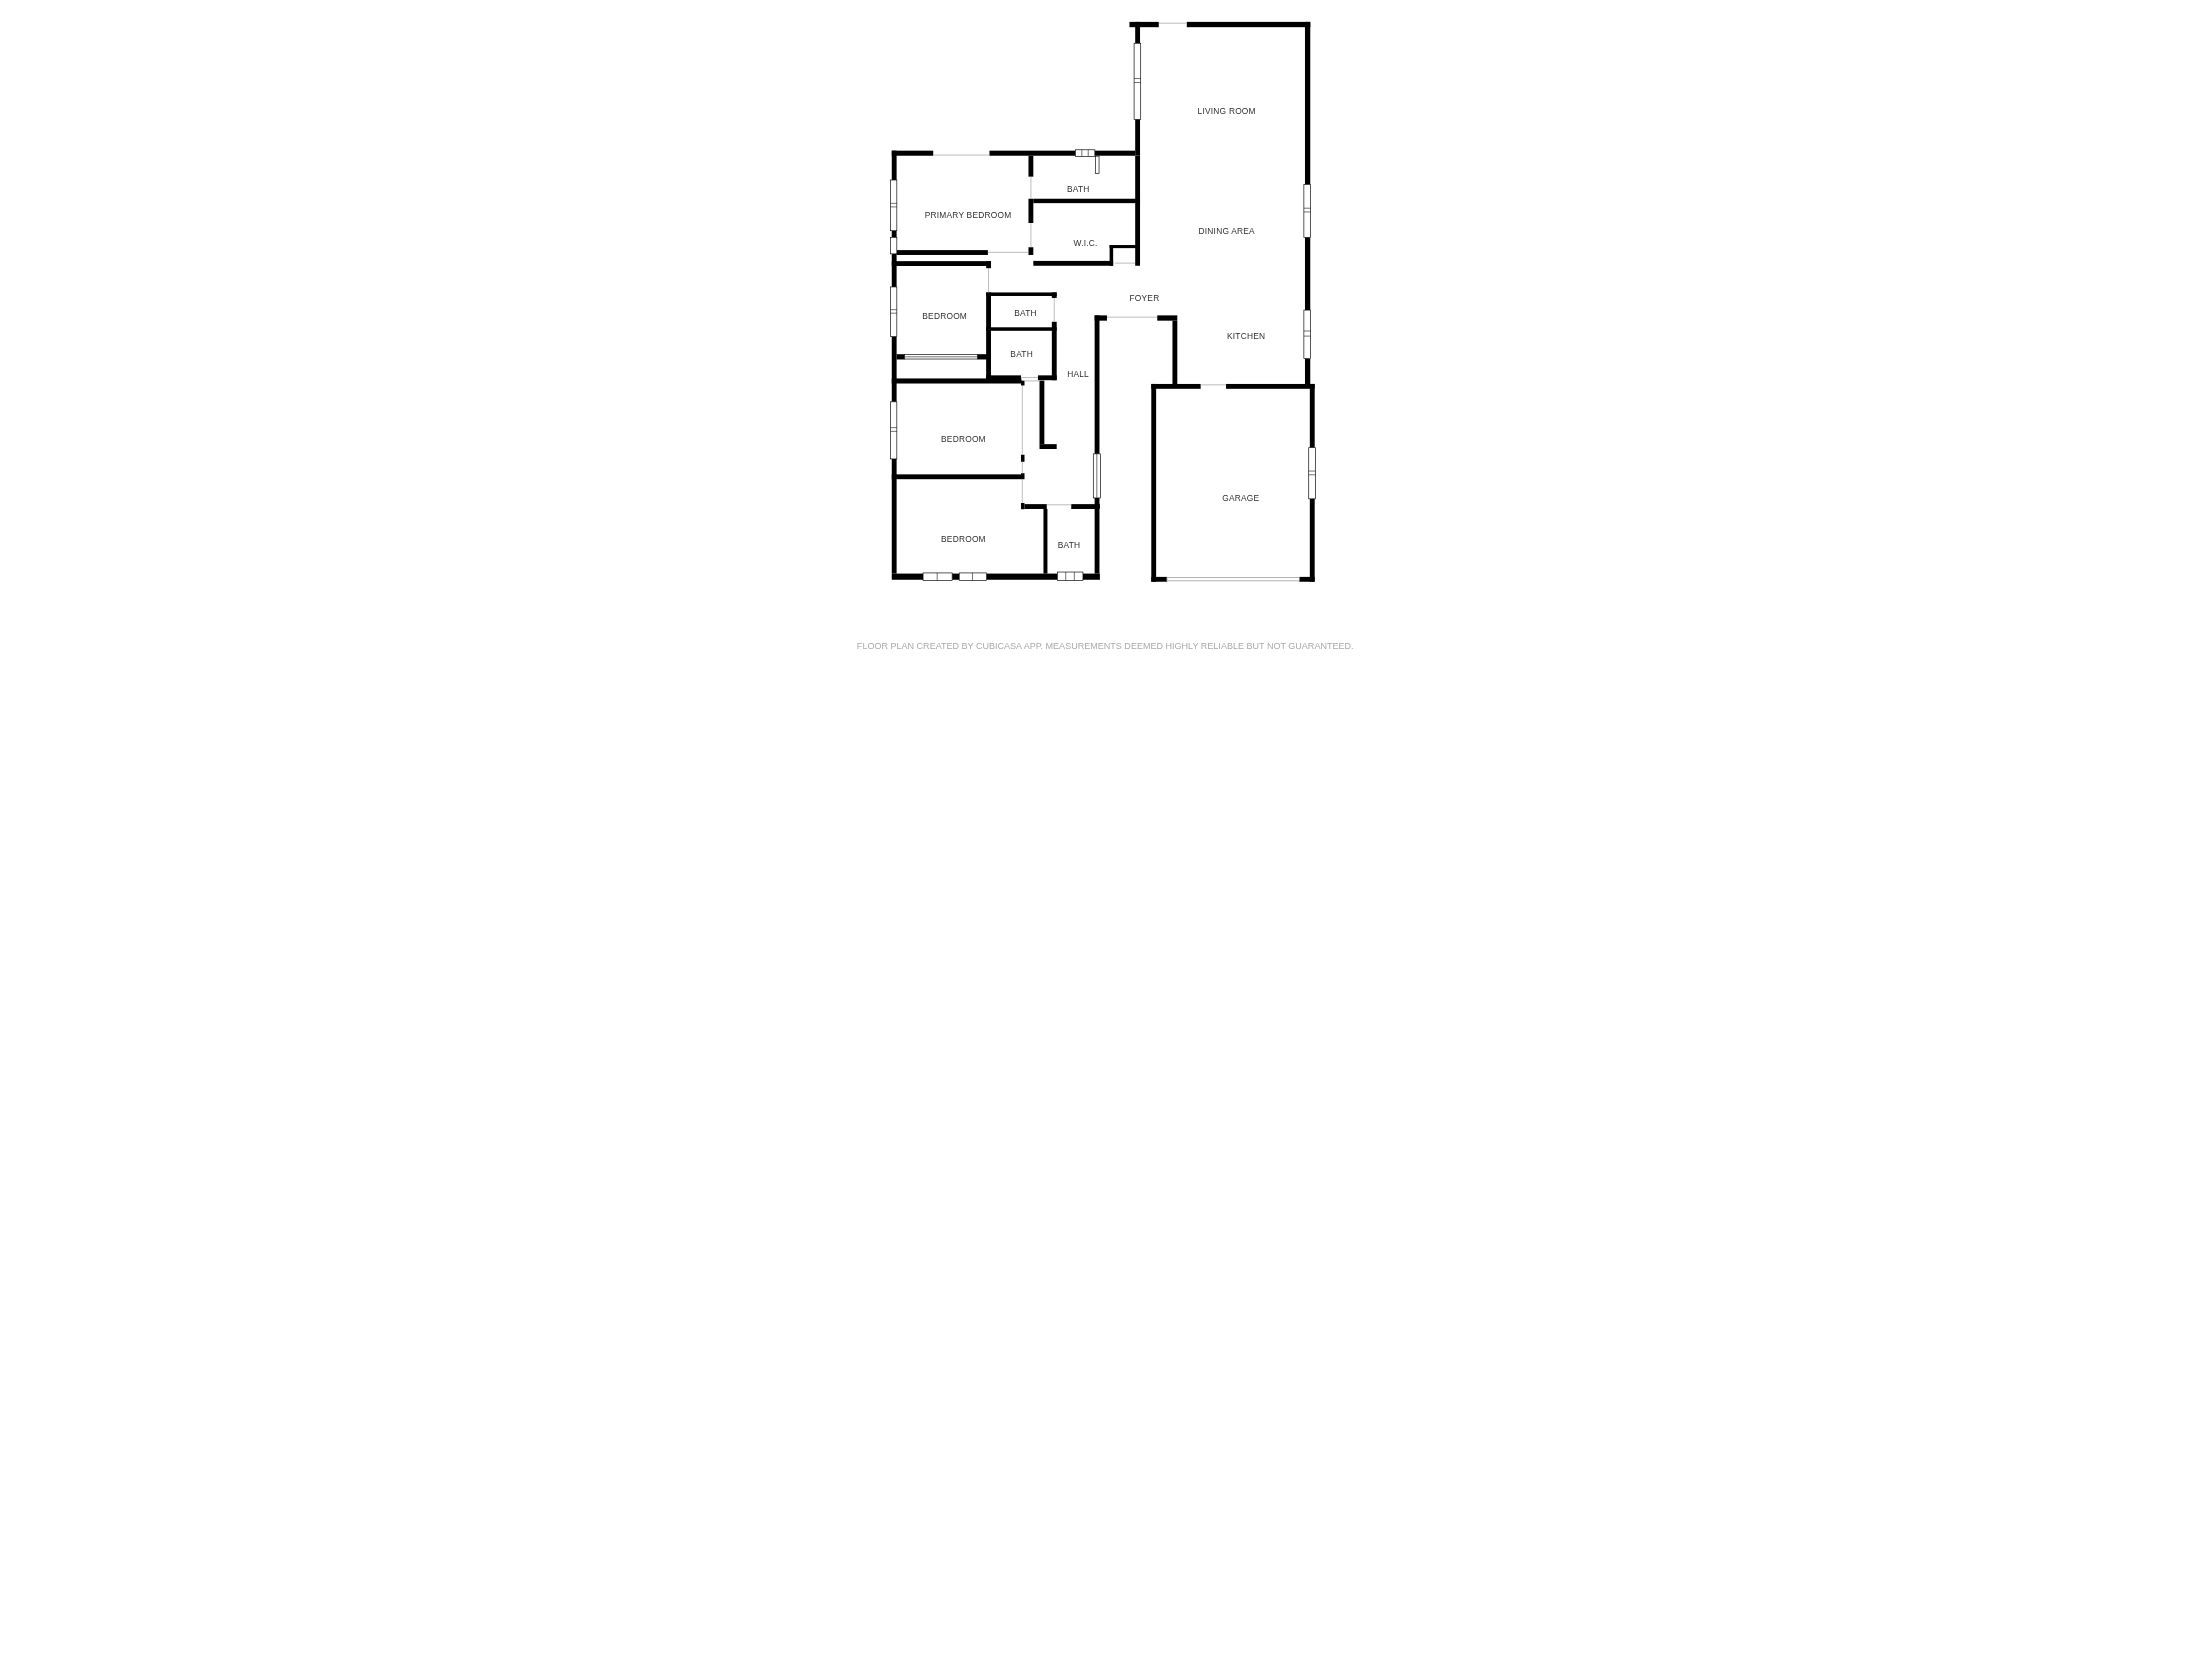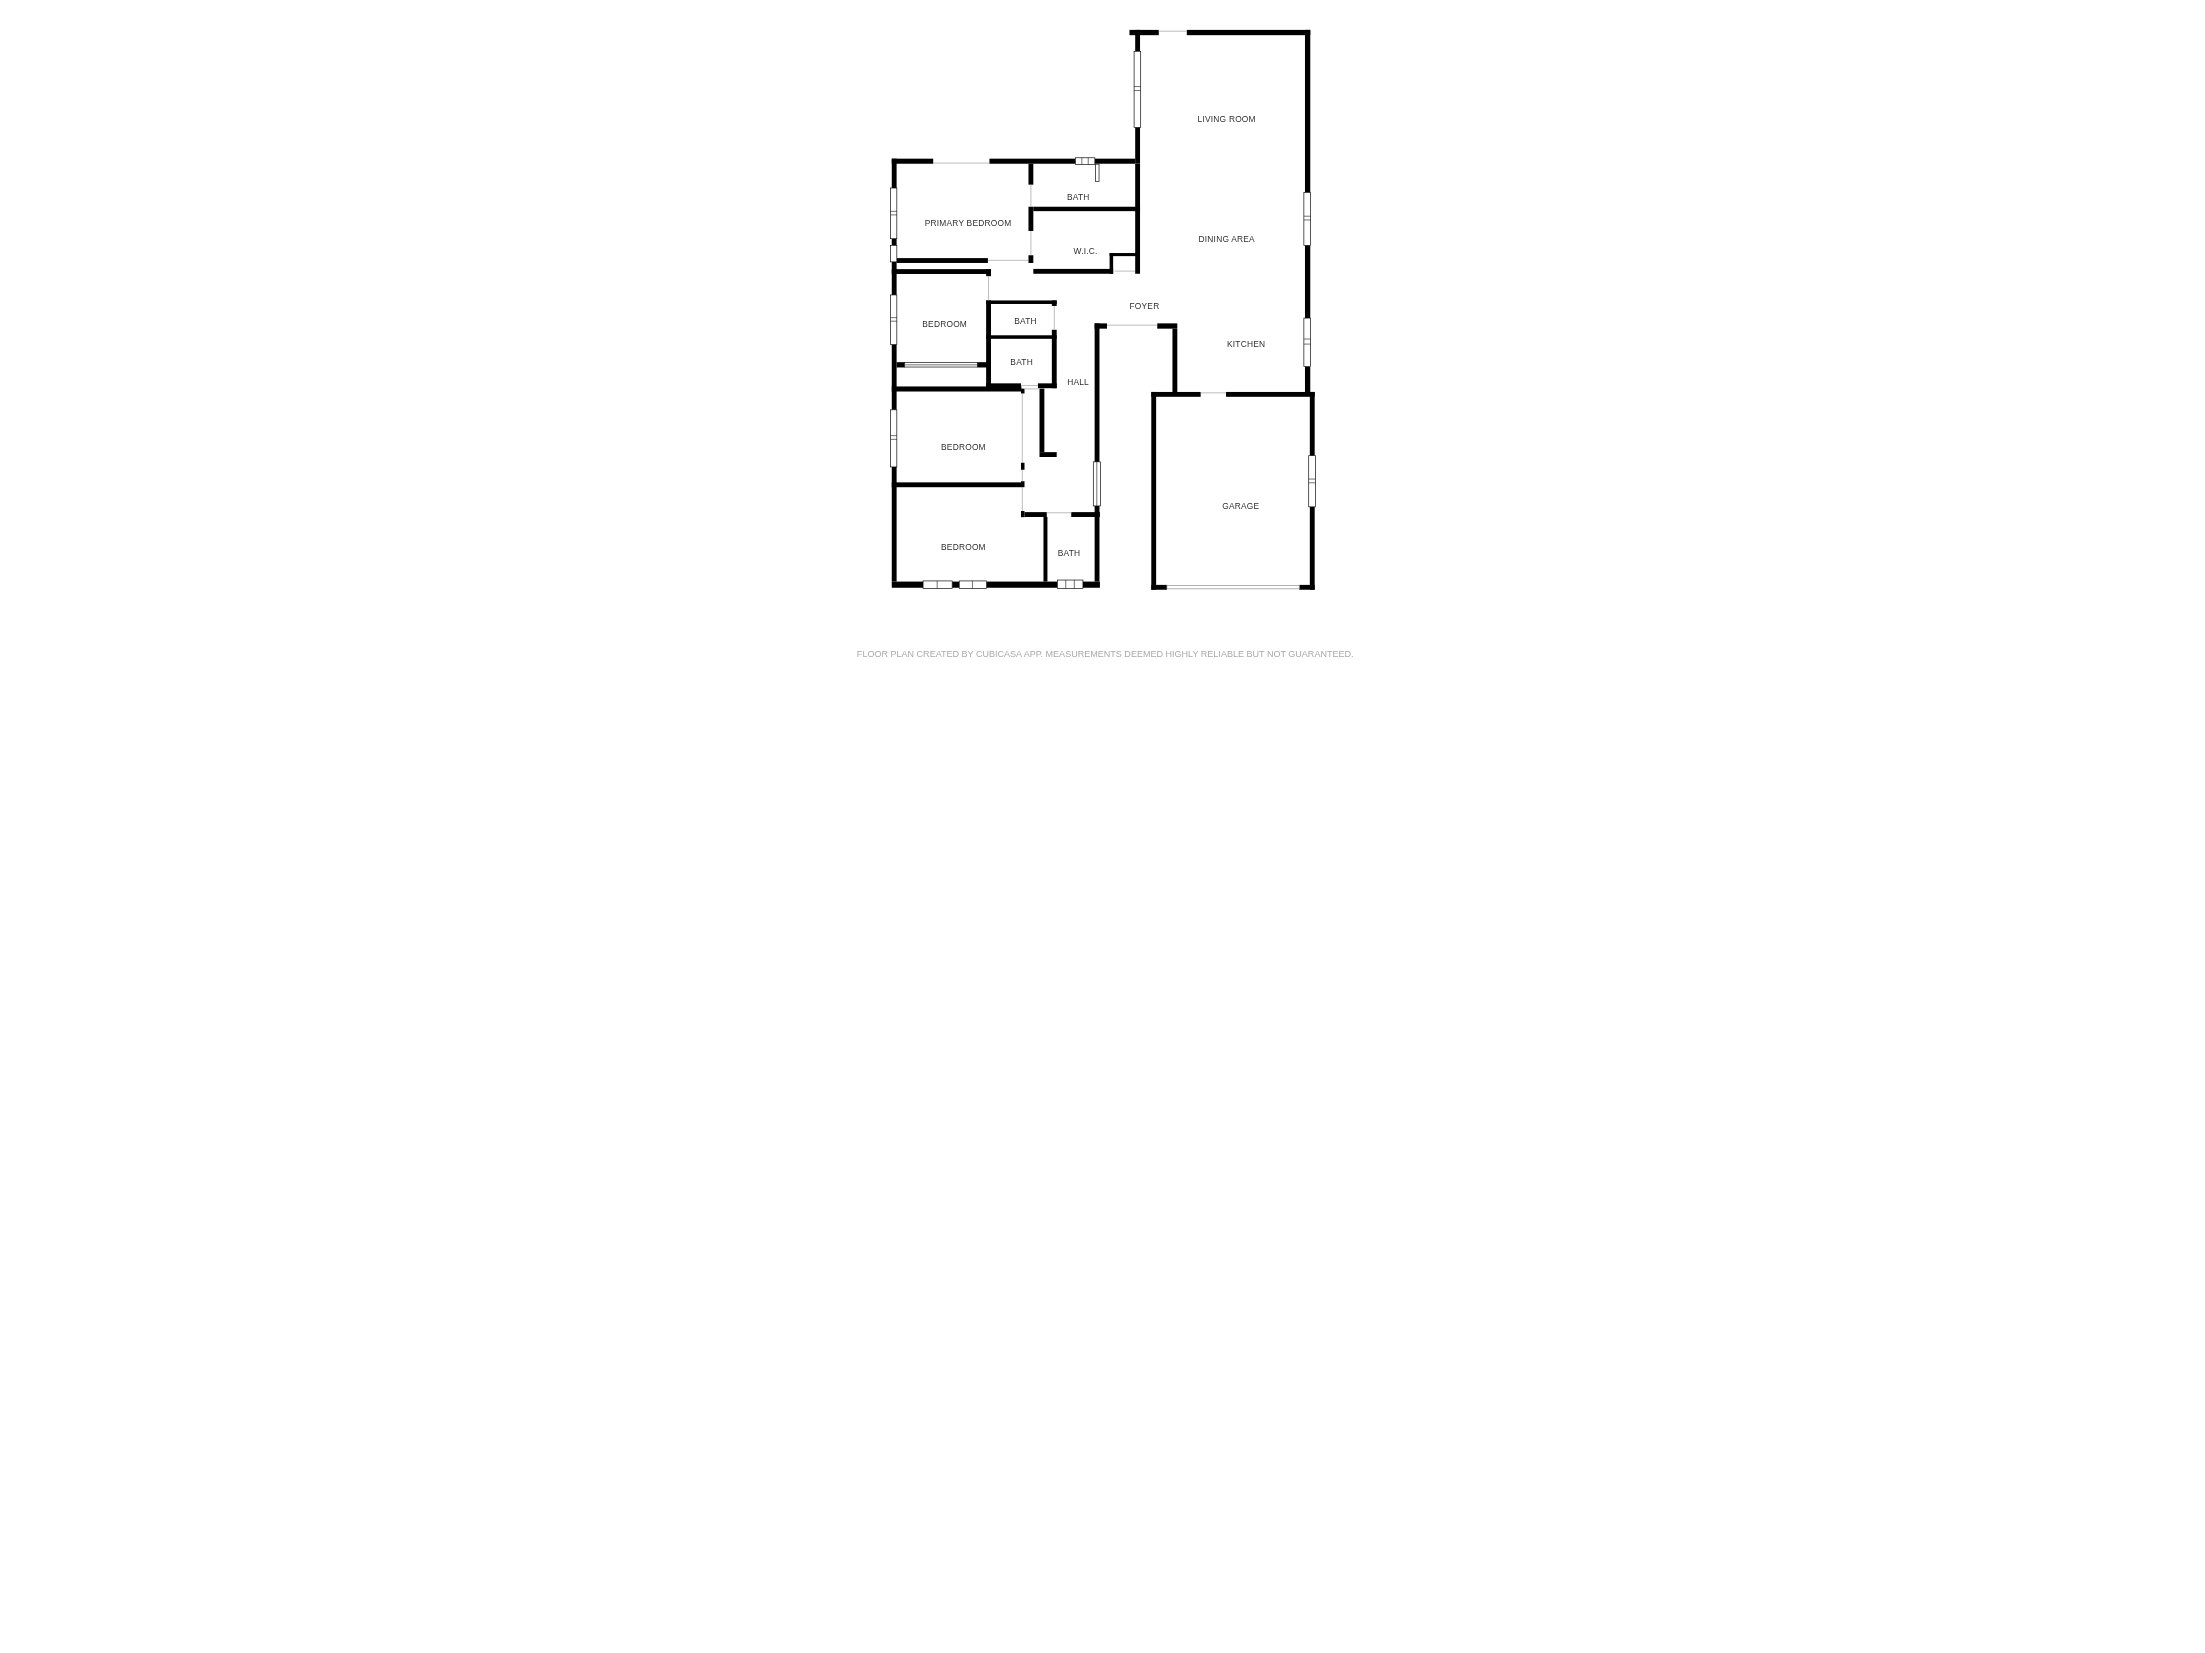--- a/index.html
+++ b/index.html
@@ -1,17 +1,17 @@
 <!DOCTYPE html>
 <html style="font-size:8.8px"><head>
 <meta charset="utf-8">
 <style>
   html,body{margin:0;padding:0;background:#ffffff;}
   body{font-family:"Liberation Sans","DejaVu Sans",sans-serif;}
-  .plan-wrap{width:100%;max-width:882px;margin:16px auto;background:#ffffff;}
+  .plan-wrap{width:100%;max-width:882px;margin:8px auto;background:#ffffff;}
   svg{display:block;width:100%;height:auto;background:#ffffff;}
   .wall{fill:#000000;stroke:none;}
   .win{fill:#ffffff;stroke:#000000;stroke-width:3;}
   .winbar{stroke:#000000;stroke-width:2.5;fill:none;}
   .open-line{stroke:#a8a8a8;stroke-width:3.5;fill:none;}
   .leaf{fill:#ffffff;stroke:#000000;stroke-width:3;}
   .slide{fill:#ffffff;stroke:#000000;stroke-width:3;}
   .gdoor{fill:#ffffff;stroke:#8a8a8a;stroke-width:3;}
   .room-label{font-family:"Liberation Sans","DejaVu Sans",sans-serif;font-size:38px;fill:#2e2e2e;letter-spacing:1px;text-anchor:middle;}
   .footer-label{font-family:"Liberation Sans","DejaVu Sans",sans-serif;font-size:41px;fill:#a9a9a9;letter-spacing:0px;text-anchor:middle;}

